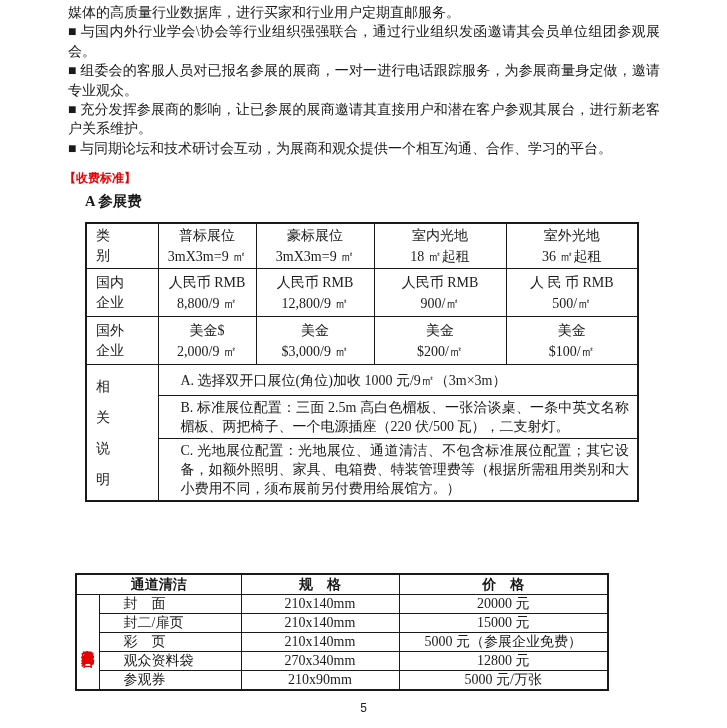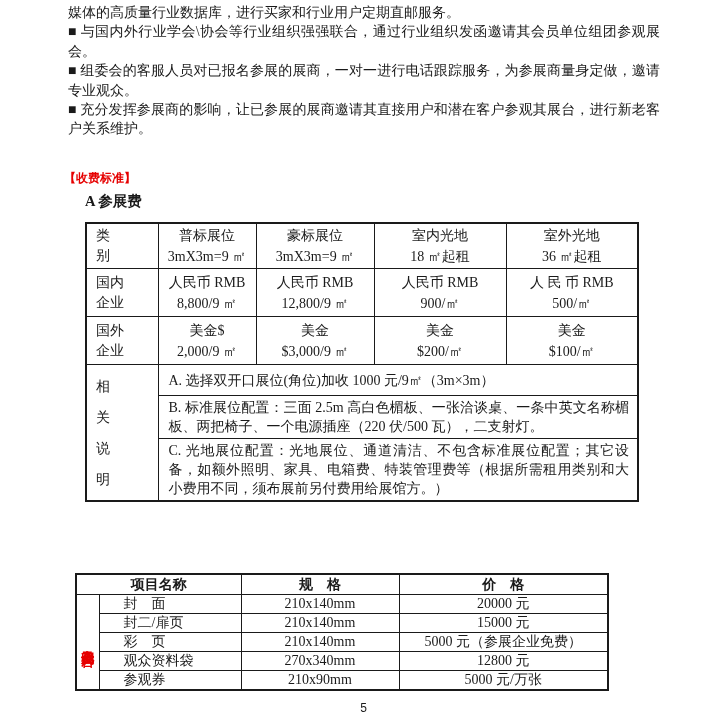--- a/index.html
+++ b/index.html
@@ -30,21 +30,21 @@
   .t1 .ctr{text-align:center;}
   .t1 .ctr div{line-height:21px;}
   .t1 .rh-head td{height:44px;}
   .t1 .rh-cn td{height:47px;}
   .t1 .rh-fr td{height:47px;}
   .t1 .rh-na td{height:26px;}
   .t1 .rh-nb td{height:37px;margin-left:19px;}
   .t1 .rh-nc td{height:57px;}
   .t1 .notes-lab div{line-height:31px;}
   .t1 .note{text-align:justify;text-justify:inter-ideograph;
-      padding:2px 8px 2px 10px;line-height:19px;}
+      padding:2px 8px 2px 22px;line-height:19px;}
 
   
   .t2{position:absolute;left:75px;top:573px;width:532px;
       border:2px solid #1a1a1a;font-size:14px;}
   .t2 td{border:1px solid #1a1a1a;vertical-align:middle;height:15px;
       padding:1px 0;line-height:16px;}
   .t2 .t2-head td{font-weight:bold;text-align:center;height:17px;}
   .t2 .side{width:23px;text-align:center;padding:0;}
   .vtext{writing-mode:vertical-rl;text-orientation:upright;
       margin:0 auto;height:94px;font-size:13px;font-weight:bold;
@@ -59,20 +59,21 @@
 </head>
 <body>
 
 <div class="page">
 
   <div class="intro">
     <p>媒体的高质量行业数据库，进行买家和行业用户定期直邮服务。</p>
     <p>■ 与国内外行业学会\协会等行业组织强强联合，通过行业组织发函邀请其会员单位组团参观展会。</p>
     <p>■ 组委会的客服人员对已报名参展的展商，一对一进行电话跟踪服务，为参展商量身定做，邀请专业观众。</p>
     <p>■ 充分发挥参展商的影响，让已参展的展商邀请其直接用户和潜在客户参观其展台，进行新老客户关系维护。</p>
+    <p>■ 与同期论坛和技术研讨会互动，为展商和观众提供一个相互沟通、合作、学习的平台。</p>
   </div>
 
   <div class="h-fee">【收费标准】</div>
   <div class="h-a">A 参展费</div>
 
   <table class="t1">
     <colgroup>
       <col style="width:72px">
         <col style="width:98px">
         <col style="width:118px">
@@ -170,21 +171,21 @@
 
   <table class="t2">
     <colgroup>
       <col style="width:23px">
         <col style="width:142px">
       <col style="width:158px">
         <col style="width:209px">
     </colgroup>
     <tbody>
       <tr class="t2-head">
-        <td colspan="2">项目名称</td>
+        <td colspan="2">通道清洁</td>
         <td>规　格</td>
         <td>价　格</td>
       </tr>
       <tr>
         <td class="side" rowspan="5">
           <div class="vtext">电子会刊及广告</div>
         </td>
         <td class="name">封　面</td>
         <td class="spec">210x140mm</td>
         <td class="price">20000 元</td>

